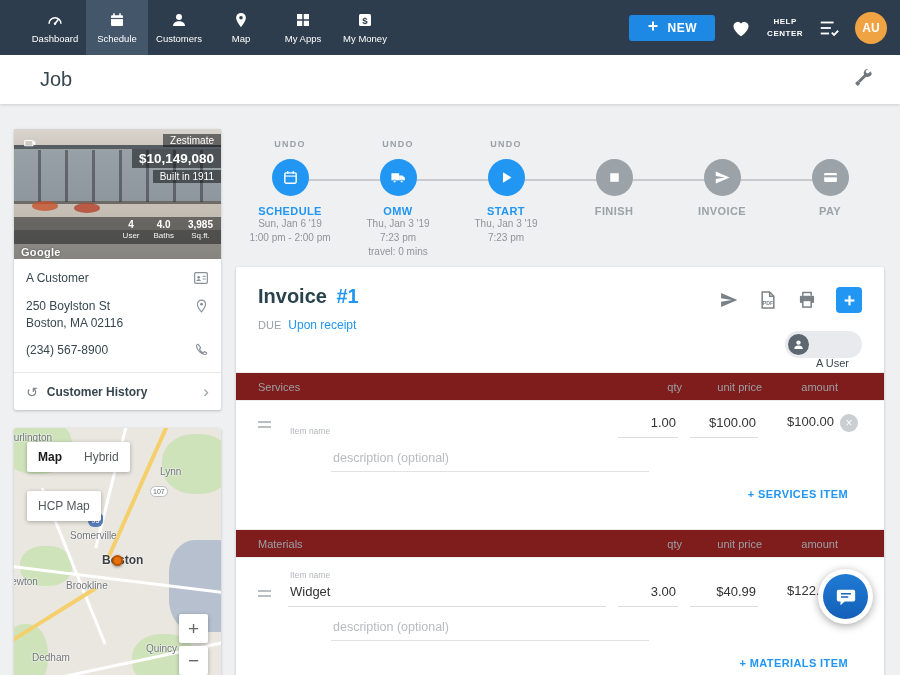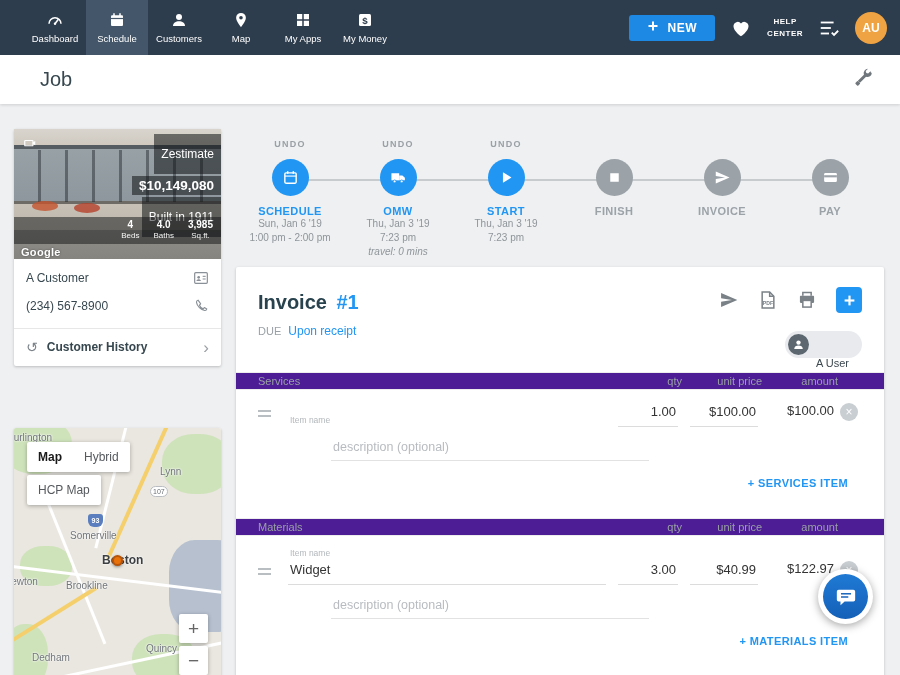--- a/index.html
+++ b/index.html
@@ -33,21 +33,21 @@
   .cust-header .title { flex:1; font-size:13px; font-weight:bold; color:#37474f; }
   .glyph { color:#8a9097; }
   .pencil { font-size:14px; cursor:pointer; }
   .property { position:relative; height:130px; overflow:hidden;
     background:linear-gradient(180deg,#d9d5ce 0%,#cfc9c0 12%,#555c62 12%,#555c62 15%,#98a1a6 15%,#8d979d 55%,#6e6b67 55%,#6e6b67 58%,#c6c0b6 58%,#bdb7ac 78%,#908e8a 78%,#86847f 100%); }
   .windows { position:absolute; top:16%; height:40%; left:0; right:0;
     background:repeating-linear-gradient(90deg, rgba(30,36,42,.0) 0 24px, rgba(30,36,42,.45) 24px 27px); }
   .bloom { position:absolute; width:26px; height:10px; border-radius:50%; background:#c4542e; opacity:.8; }
   .flag-ic { position:absolute; left:8px; top:8px; }
   .zover { position:absolute; right:0; top:5px; display:flex; flex-direction:column; align-items:flex-end; gap:2px; }
-  .chip { background:rgba(15,18,20,.55); color:#fff; padding:13px 7px; font-size:12px; }
+  .chip { background:rgba(15,18,20,.55); color:#fff; padding:1px 7px; font-size:10px; }
   .chip.big { font-size:13.5px; font-weight:bold; padding:2px 7px; }
   .stats-strip { position:absolute; left:0; right:0; bottom:15px; background:rgba(15,18,20,.5); display:flex; justify-content:flex-end; gap:14px; padding:2px 8px 3px; }
   .stat { text-align:center; color:#fff; }
   .stat .v { font-size:10px; font-weight:bold; line-height:1.2; }
   .stat .l { font-size:8px; line-height:1.2; opacity:.95; }
   .gwm { position:absolute; left:7px; bottom:1px; color:#fff; font-size:11px; font-weight:bold; letter-spacing:.3px; text-shadow:0 0 2px rgba(0,0,0,.5); }
   .contact { padding:11px 12px 2px; }
   .crow { display:flex; align-items:flex-start; margin-bottom:11px; }
   .crow .txt { flex:1; font-size:12px; color:#37474f; line-height:1.4; }
   .crow .cic { width:20px; display:flex; justify-content:flex-end; cursor:pointer; }
@@ -64,52 +64,52 @@
   .road { position:absolute; background:#fff; }
   .hwy { position:absolute; background:#f4cf6b; }
   .mlabel { position:absolute; font-size:10px; color:#70757a; text-shadow:0 0 2px #fff,0 0 2px #fff; white-space:nowrap; }
   .mlabel.city { font-size:12px; font-weight:bold; color:#3c4043; }
   .shield { position:absolute; width:15px; height:13px; background:#5b7fbe; color:#fff; font-size:7px; font-weight:bold; display:flex; align-items:center; justify-content:center; border-radius:3px 3px 6px 6px; }
   .oval { position:absolute; min-width:16px; height:11px; background:#fff; border:1px solid #b9bdc1; border-radius:6px; color:#6a6f74; font-size:7px; display:flex; align-items:center; justify-content:center; padding:0 2px; }
   .pin { position:absolute; width:11px; height:11px; border-radius:50%; background:#e8710a; border:2px solid #b85408; box-shadow:0 1px 3px rgba(0,0,0,.4); }
   .map-btn-group { position:absolute; left:13px; top:14px; display:flex; background:#fff; box-shadow:0 1px 4px rgba(0,0,0,.3); border-radius:2px; }
   .map-btn { font-size:12px; padding:8px 11px; cursor:pointer; color:#565a5e; white-space:nowrap; }
   .map-btn.sel { font-weight:bold; color:#1a1a1a; }
-  .hcp-btn { position:absolute; left:13px; top:47px; background:#fff; box-shadow:0 1px 4px rgba(0,0,0,.3); border-radius:2px; font-size:12px; padding:8px 11px; color:#565a5e; cursor:pointer; }
+  .hcp-btn { position:absolute; left:13px; top:63px; background:#fff; box-shadow:0 1px 4px rgba(0,0,0,.3); border-radius:2px; font-size:12px; padding:8px 11px; color:#565a5e; cursor:pointer; }
   .zoom-btn { position:absolute; right:13px; width:29px; height:29px; background:#fff; box-shadow:0 1px 4px rgba(0,0,0,.3); color:#666; font-size:19px; display:flex; align-items:center; justify-content:center; cursor:pointer; border-radius:2px; }
 
   
   #stepper { position:absolute; left:236px; top:134px; width:648px; height:128px; }
   .sline { position:absolute; left:56px; right:48px; top:45px; height:2px; background:#c7cbce; }
   .steps { position:relative; display:flex; }
   .step { width:108px; display:flex; flex-direction:column; align-items:center; padding-top:5px; }
   .undo { height:12px; font-size:9px; font-weight:bold; letter-spacing:1.2px; color:#9aa0a5; cursor:pointer; }
   .scircle { width:37px; height:37px; border-radius:50%; margin-top:8px; display:flex; align-items:center; justify-content:center; position:relative; z-index:2; cursor:pointer; }
   .scircle.done { background:#2196f3; }
   .scircle.pending { background:#9ba2a8; }
   .scircle svg { width:17px; height:17px; }
   .slabel { margin-top:9px; font-size:11px; font-weight:bold; letter-spacing:.4px; }
   .slabel.b { color:#2196f3; } .slabel.g { color:#9ba2a8; }
   .sdate { font-size:10px; color:#8f959a; line-height:1.4; text-align:center; }
-  .sdate.travel { font-style:italic; }
+  .sdate.travel { }
 
   
   #invoice-card { left:236px; top:267px; width:648px; height:430px; }
-  .inv-head { position:relative; height:105px; padding:24px 22px 0; }
+  .inv-head { position:relative; height:105px; padding:18px 22px 0; }
   .inv-title { font-size:20px; font-weight:bold; color:#29434e; display:inline; }
   .inv-num { font-size:20px; font-weight:bold; color:#2196f3; display:inline; margin-left:5px; }
   .due-line { margin-top:10px; font-size:11px; color:#9aa0a5; }
   .due-val { color:#2196f3; font-size:12px; margin-left:4px; cursor:pointer; }
   .inv-icons { position:absolute; right:22px; top:20px; display:flex; align-items:center; gap:19px; }
   .inv-icons .icon-btn svg { width:20px; height:20px; }
   .add-btn { width:26px; height:26px; background:#2196f3; border-radius:4px; display:flex; align-items:center; justify-content:center; cursor:pointer; }
   .assignee { position:absolute; right:22px; top:64px; background:#e8eaed; border-radius:14px; height:27px; display:flex; align-items:center; gap:7px; padding:0 13px 0 3px; cursor:pointer; }
   .assignee .av { width:21px; height:21px; border-radius:50%; background:#5c6770; display:flex; align-items:center; justify-content:center; }
   .assignee .nm { font-size:11px; color:#3c4850;margin-top:36px; }
-  .sec-band { height:18px; background:#4c1d95; border-top:1px solid #ededed; border-bottom:1px solid #ededed; display:flex; align-items:center; padding:0 22px; font-size:11px; color:#9aa0a5; }
+  .sec-band { height:29px; background:#7f1d1d; border-top:1px solid #ededed; border-bottom:1px solid #ededed; display:flex; align-items:center; padding:0 22px; font-size:11px; color:#9aa0a5; }
   .sec-band.m2 { margin-top:13px; }
   .band-name { flex:1; }
   .col-q { width:72px; text-align:right; }
   .col-u { width:80px; text-align:right; }
   .col-a { width:76px; text-align:right; }
   .col-x { width:24px; }
   .item-row { display:flex; align-items:flex-end; padding:12px 22px 0; }
   .dragcol { width:30px; padding-bottom:10px; }
   .draggrip { width:13px; border-top:2px solid #b9bec2; border-bottom:2px solid #b9bec2; height:7px; cursor:grab; }
   .namecol { width:318px; }
@@ -254,21 +254,21 @@
           </svg>
       </span>
       <div class="zover">
         <span class="chip">Zestimate</span>
         <span class="chip big">$10,149,080</span>
         <span class="chip">Built in 1911</span>
       </div>
       <div class="stats-strip">
         <div class="stat">
           <div class="v">4</div>
-          <div class="l">Beds</div>
+          <div class="l">User</div>
         </div>
         <div class="stat">
           <div class="v">4.0</div>
           <div class="l">Baths</div>
         </div>
         <div class="stat">
           <div class="v">3,985</div>
           <div class="l">Sq.ft.</div>
         </div>
       </div>
@@ -278,20 +278,32 @@
     <div class="contact">
       <div class="crow">
         <div class="txt">A Customer</div>
         <div class="cic">
           <svg width="16" height="16" viewBox="0 0 24 24">
               <rect x="2.5" y="4" width="19" height="16" rx="1.5" fill="none" stroke="#8a9097" stroke-width="1.8"></rect>
               <circle cx="8.5" cy="11" r="2" fill="#8a9097"></circle>
               <path d="M5 16.5c.5-1.8 2-2.6 3.5-2.6s3 .8 3.5 2.6" fill="#8a9097"></path>
               <line x1="14.5" y1="9.5" x2="19" y2="9.5" stroke="#8a9097" stroke-width="1.6"></line>
               <line x1="14.5" y1="13.5" x2="19" y2="13.5" stroke="#8a9097" stroke-width="1.6"></line>
+            </svg>
+        </div>
+      </div>
+      <div class="crow">
+        <div class="txt">
+          <div>250 Boylston St</div>
+          <div>Boston, MA 02116</div>
+        </div>
+        <div class="cic">
+          <svg width="15" height="16" viewBox="0 0 24 24">
+              <path d="M12 2.5a6.5 6.5 0 0 0-6.5 6.5C5.5 13.8 12 21.5 12 21.5S18.5 13.8 18.5 9A6.5 6.5 0 0 0 12 2.5z" fill="none" stroke="#8a9097" stroke-width="1.8"></path>
+              <circle cx="12" cy="9" r="2.2" fill="#8a9097"></circle>
             </svg>
         </div>
       </div>
       <div class="crow">
         <div class="txt">(234) 567-8900</div>
         <div class="cic">
           <svg width="15" height="15" viewBox="0 0 24 24">
               <path d="M6.5 3.5c-1.6.4-2.8 1.7-2.5 3.5C4.8 12.8 11.2 19.2 17 20c1.8.3 3.1-.9 3.5-2.5l-4-2.2-2 2c-2.8-1.2-4.6-3-5.8-5.8l2-2z" fill="none" stroke="#8a9097" stroke-width="1.8" stroke-linejoin="round"></path>
             </svg>
         </div>

